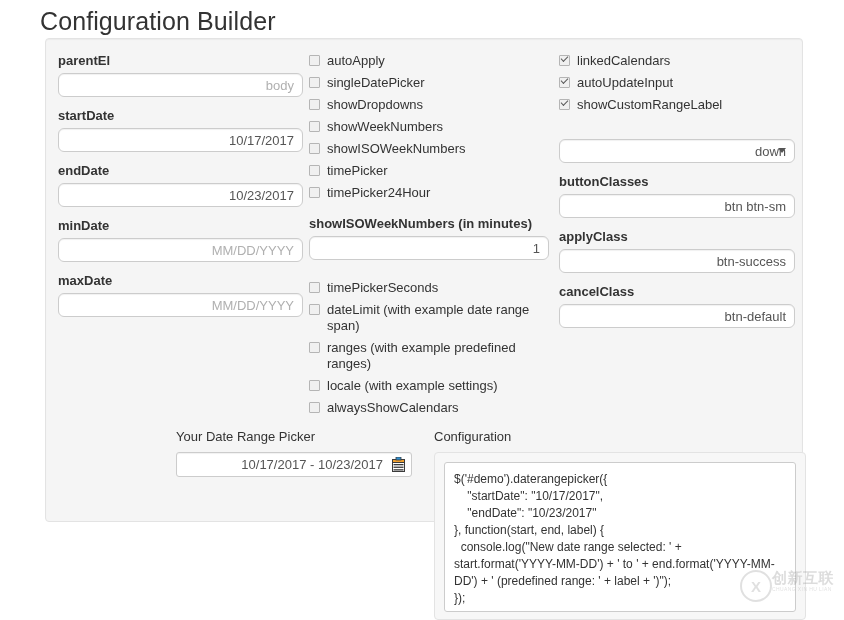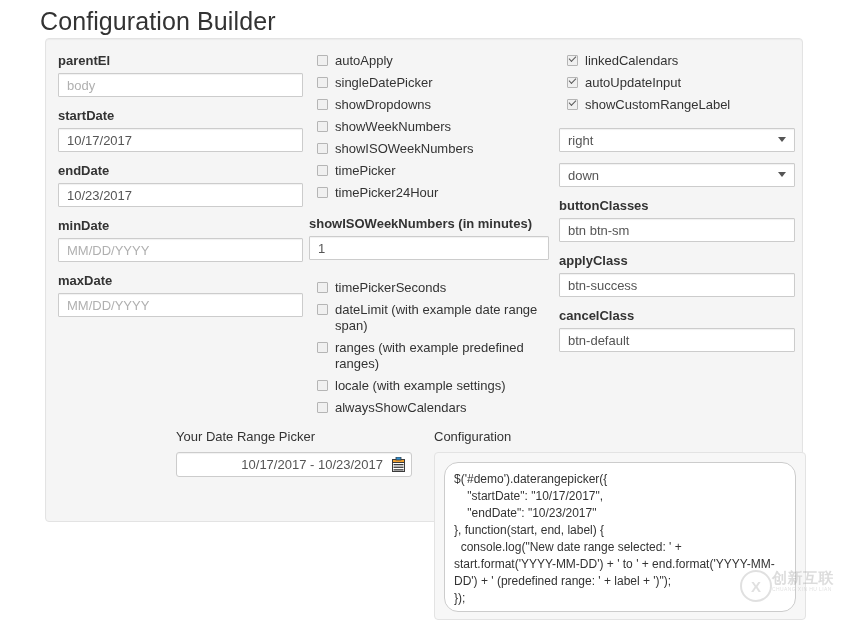--- a/index.html
+++ b/index.html
@@ -59,45 +59,46 @@
     display: block;
     width: 100%;
     box-sizing: border-box;
     height: 24px;
     padding: 2px 8px;
     font-size: 13px;
     font-family: "Liberation Sans", sans-serif;
     color: #555555;
     background-color: #ffffff;
     border: 1px solid #cccccc;
-    border-radius: 1px;
+    border-radius: 6px;
     box-shadow: inset 0 1px 1px rgba(0,0,0,.06);
     line-height: 18px;
     outline: none;
+    text-align: right;
   }
   .form-control::placeholder { color: #b0b0b0; }
   .form-control.placeholderish { color: #b0b0b0; }
 
   .select-wrap { position: relative; }
   .select-wrap .caret {
     position: absolute;
     right: 9px;
     top: 9px;
     width: 0; height: 0;
     border-left: 4px solid transparent;
     border-right: 4px solid transparent;
     border-top: 5px solid #555555;
     pointer-events: none;
   }
 
   .check-row {
     display: block;
     position: relative;
     padding-left: 18px;
-    margin: 0 0 6px 8px;
+    margin: 0 0 6px 0;
     line-height: 16px;
     font-size: 13px;
     color: #333333;
     min-height: 16px;
   }
   .check-row .box {
     position: absolute;
     left: 0;
     top: 2px;
     width: 11px;
@@ -181,21 +182,21 @@
     padding: 9px;
     box-sizing: border-box;
     width: 372px;
     height: 168px;
     overflow: hidden;
   }
   .config-pre {
     margin: 0;
     background: #ffffff;
     border: 1px solid #cccccc;
-    border-radius: 14px;
+    border-radius: 3px;
     padding: 8px 9px;
     font-family: "Liberation Sans", sans-serif;
     font-size: 12px;
     line-height: 17px;
     color: #333333;
     white-space: pre-wrap;
     word-break: break-word;
     height: 150px;
     box-sizing: border-box;
     overflow: hidden;
@@ -349,24 +350,20 @@
       <span>autoUpdateInput</span>
     </label>
     <label class="check-row">
       <span class="box checked"></span>
       <span>showCustomRangeLabel</span>
     </label>
 
     <div class="check-spacer"></div>
 
     <div class="form-group">
-      <div class="select-wrap">
-        <input class="form-control" type="text" readonly="" value="right" style="">
-        <span class="caret"></span>
-      </div>
     </div>
 
     <div class="form-group">
       <div class="select-wrap">
         <input class="form-control" type="text" readonly="" value="down" style="">
         <span class="caret"></span>
       </div>
     </div>
 
     <div class="form-group">

